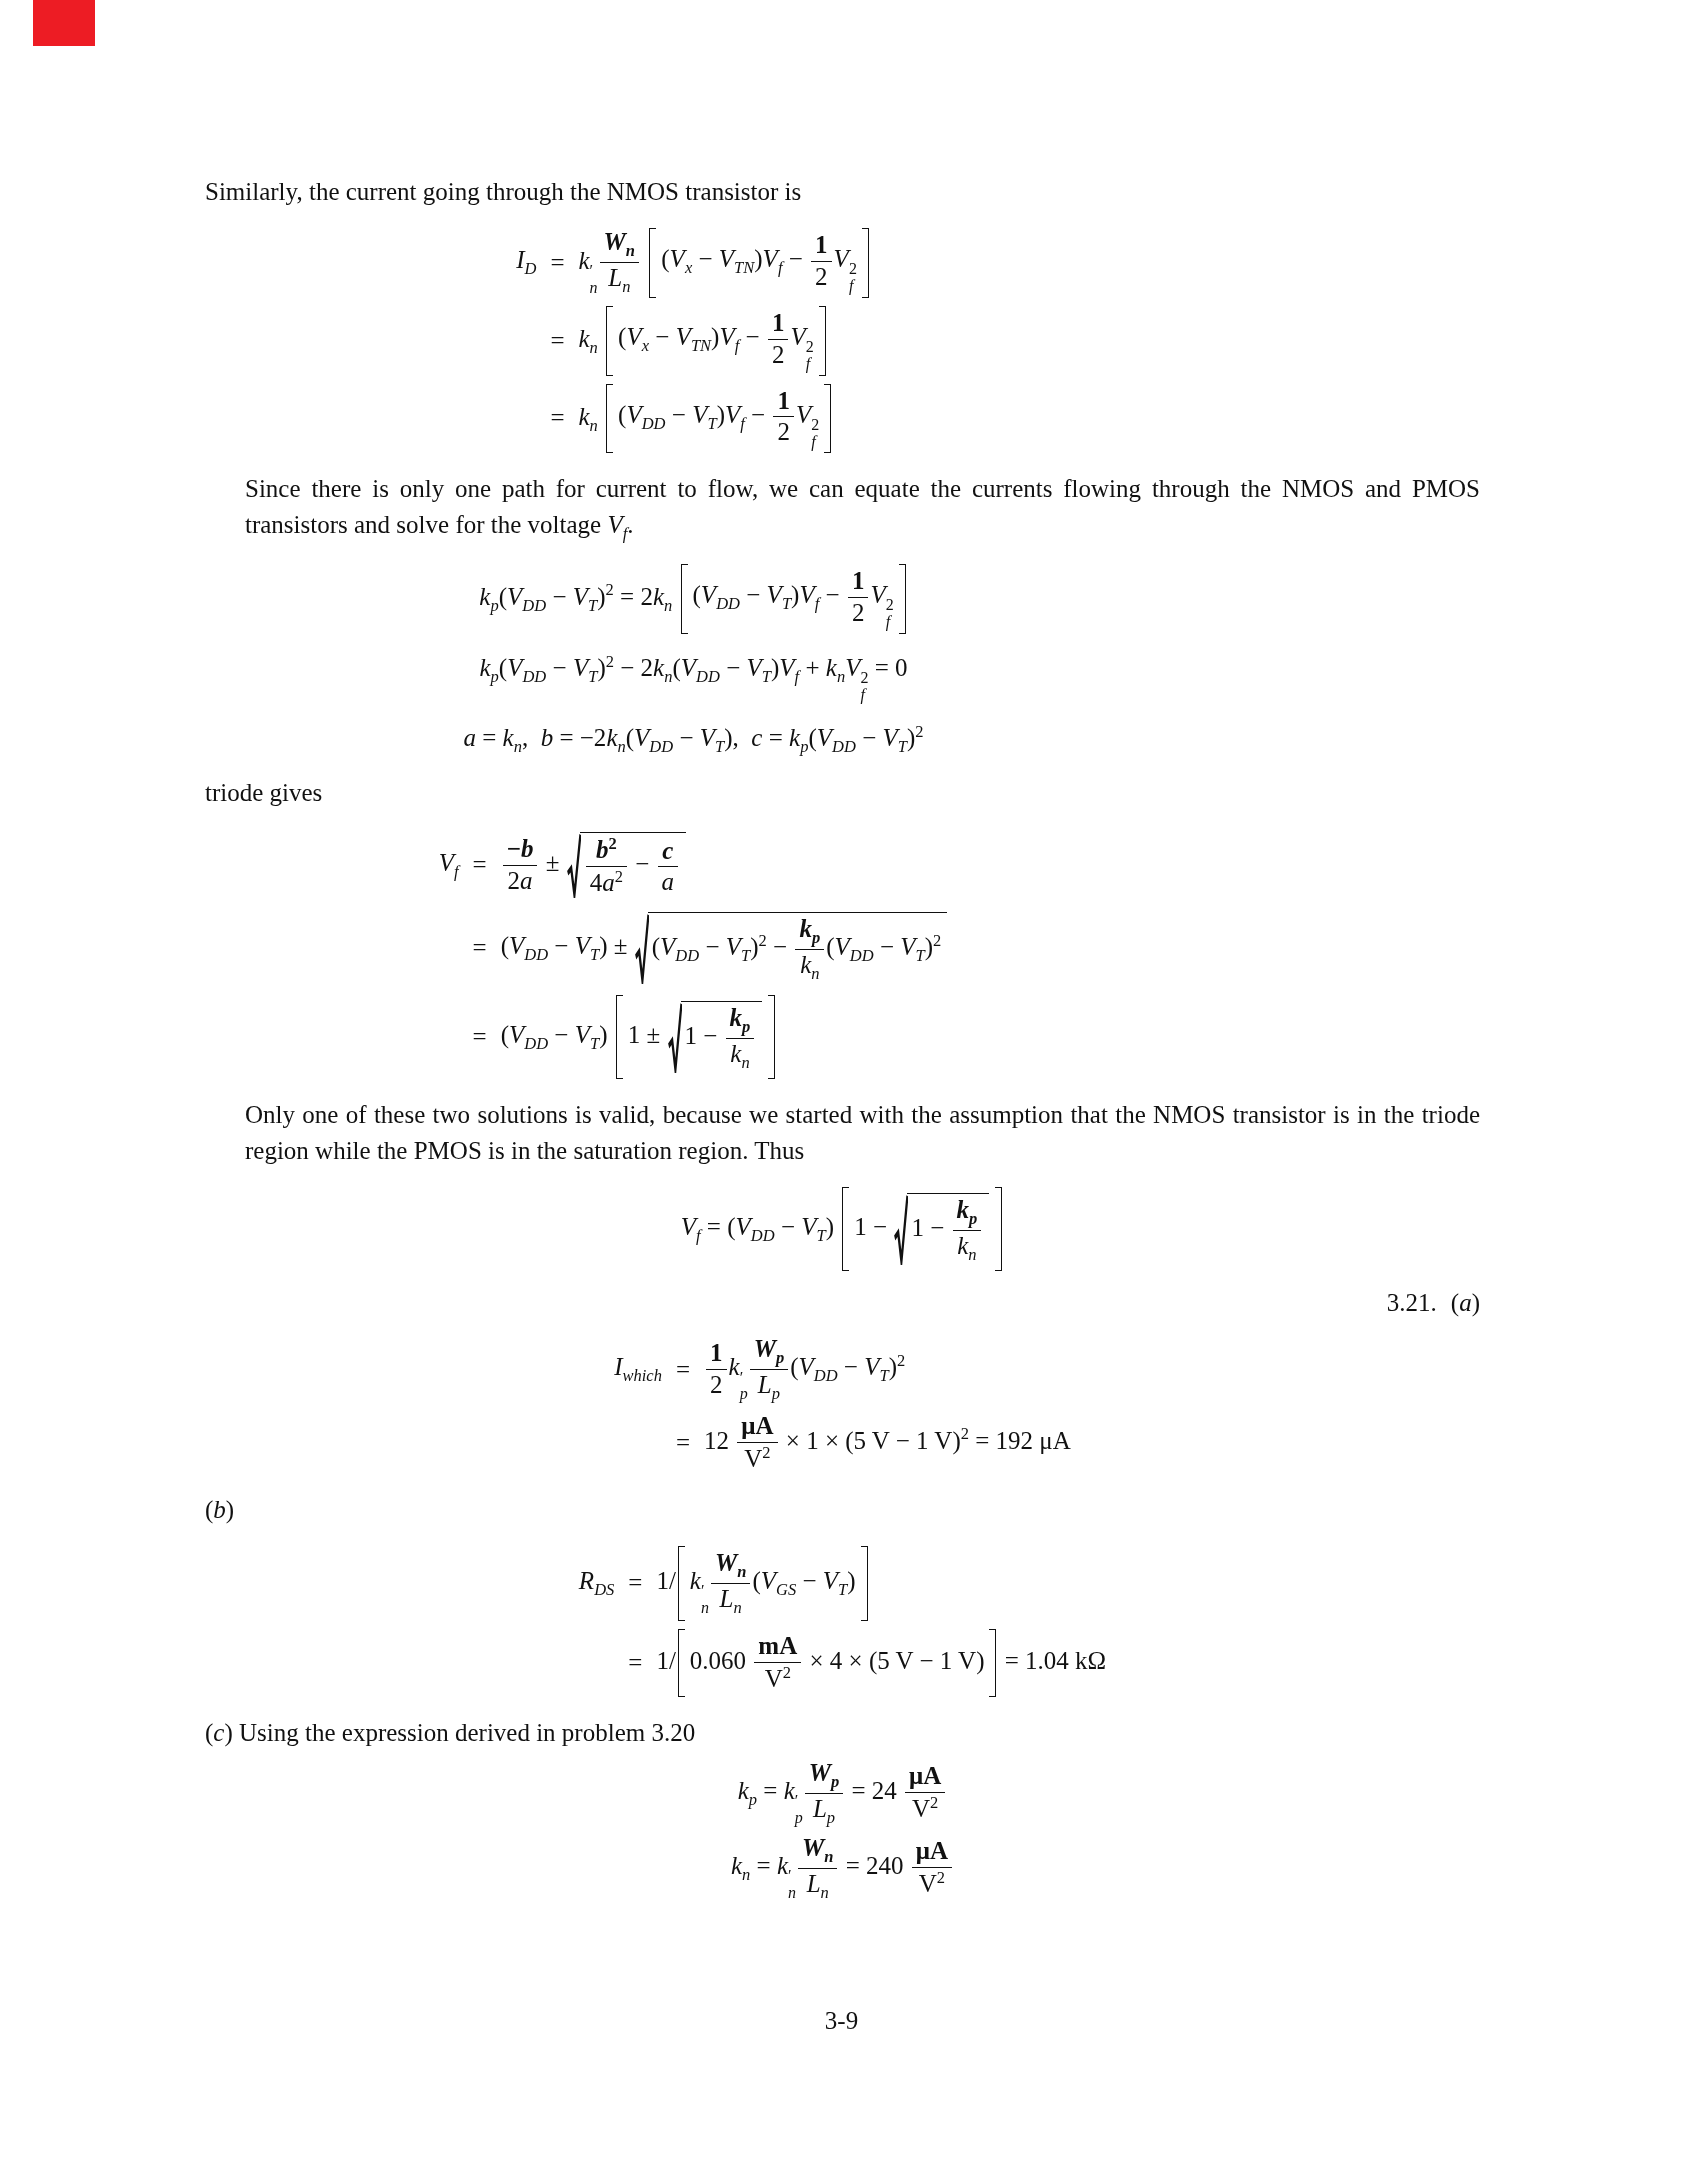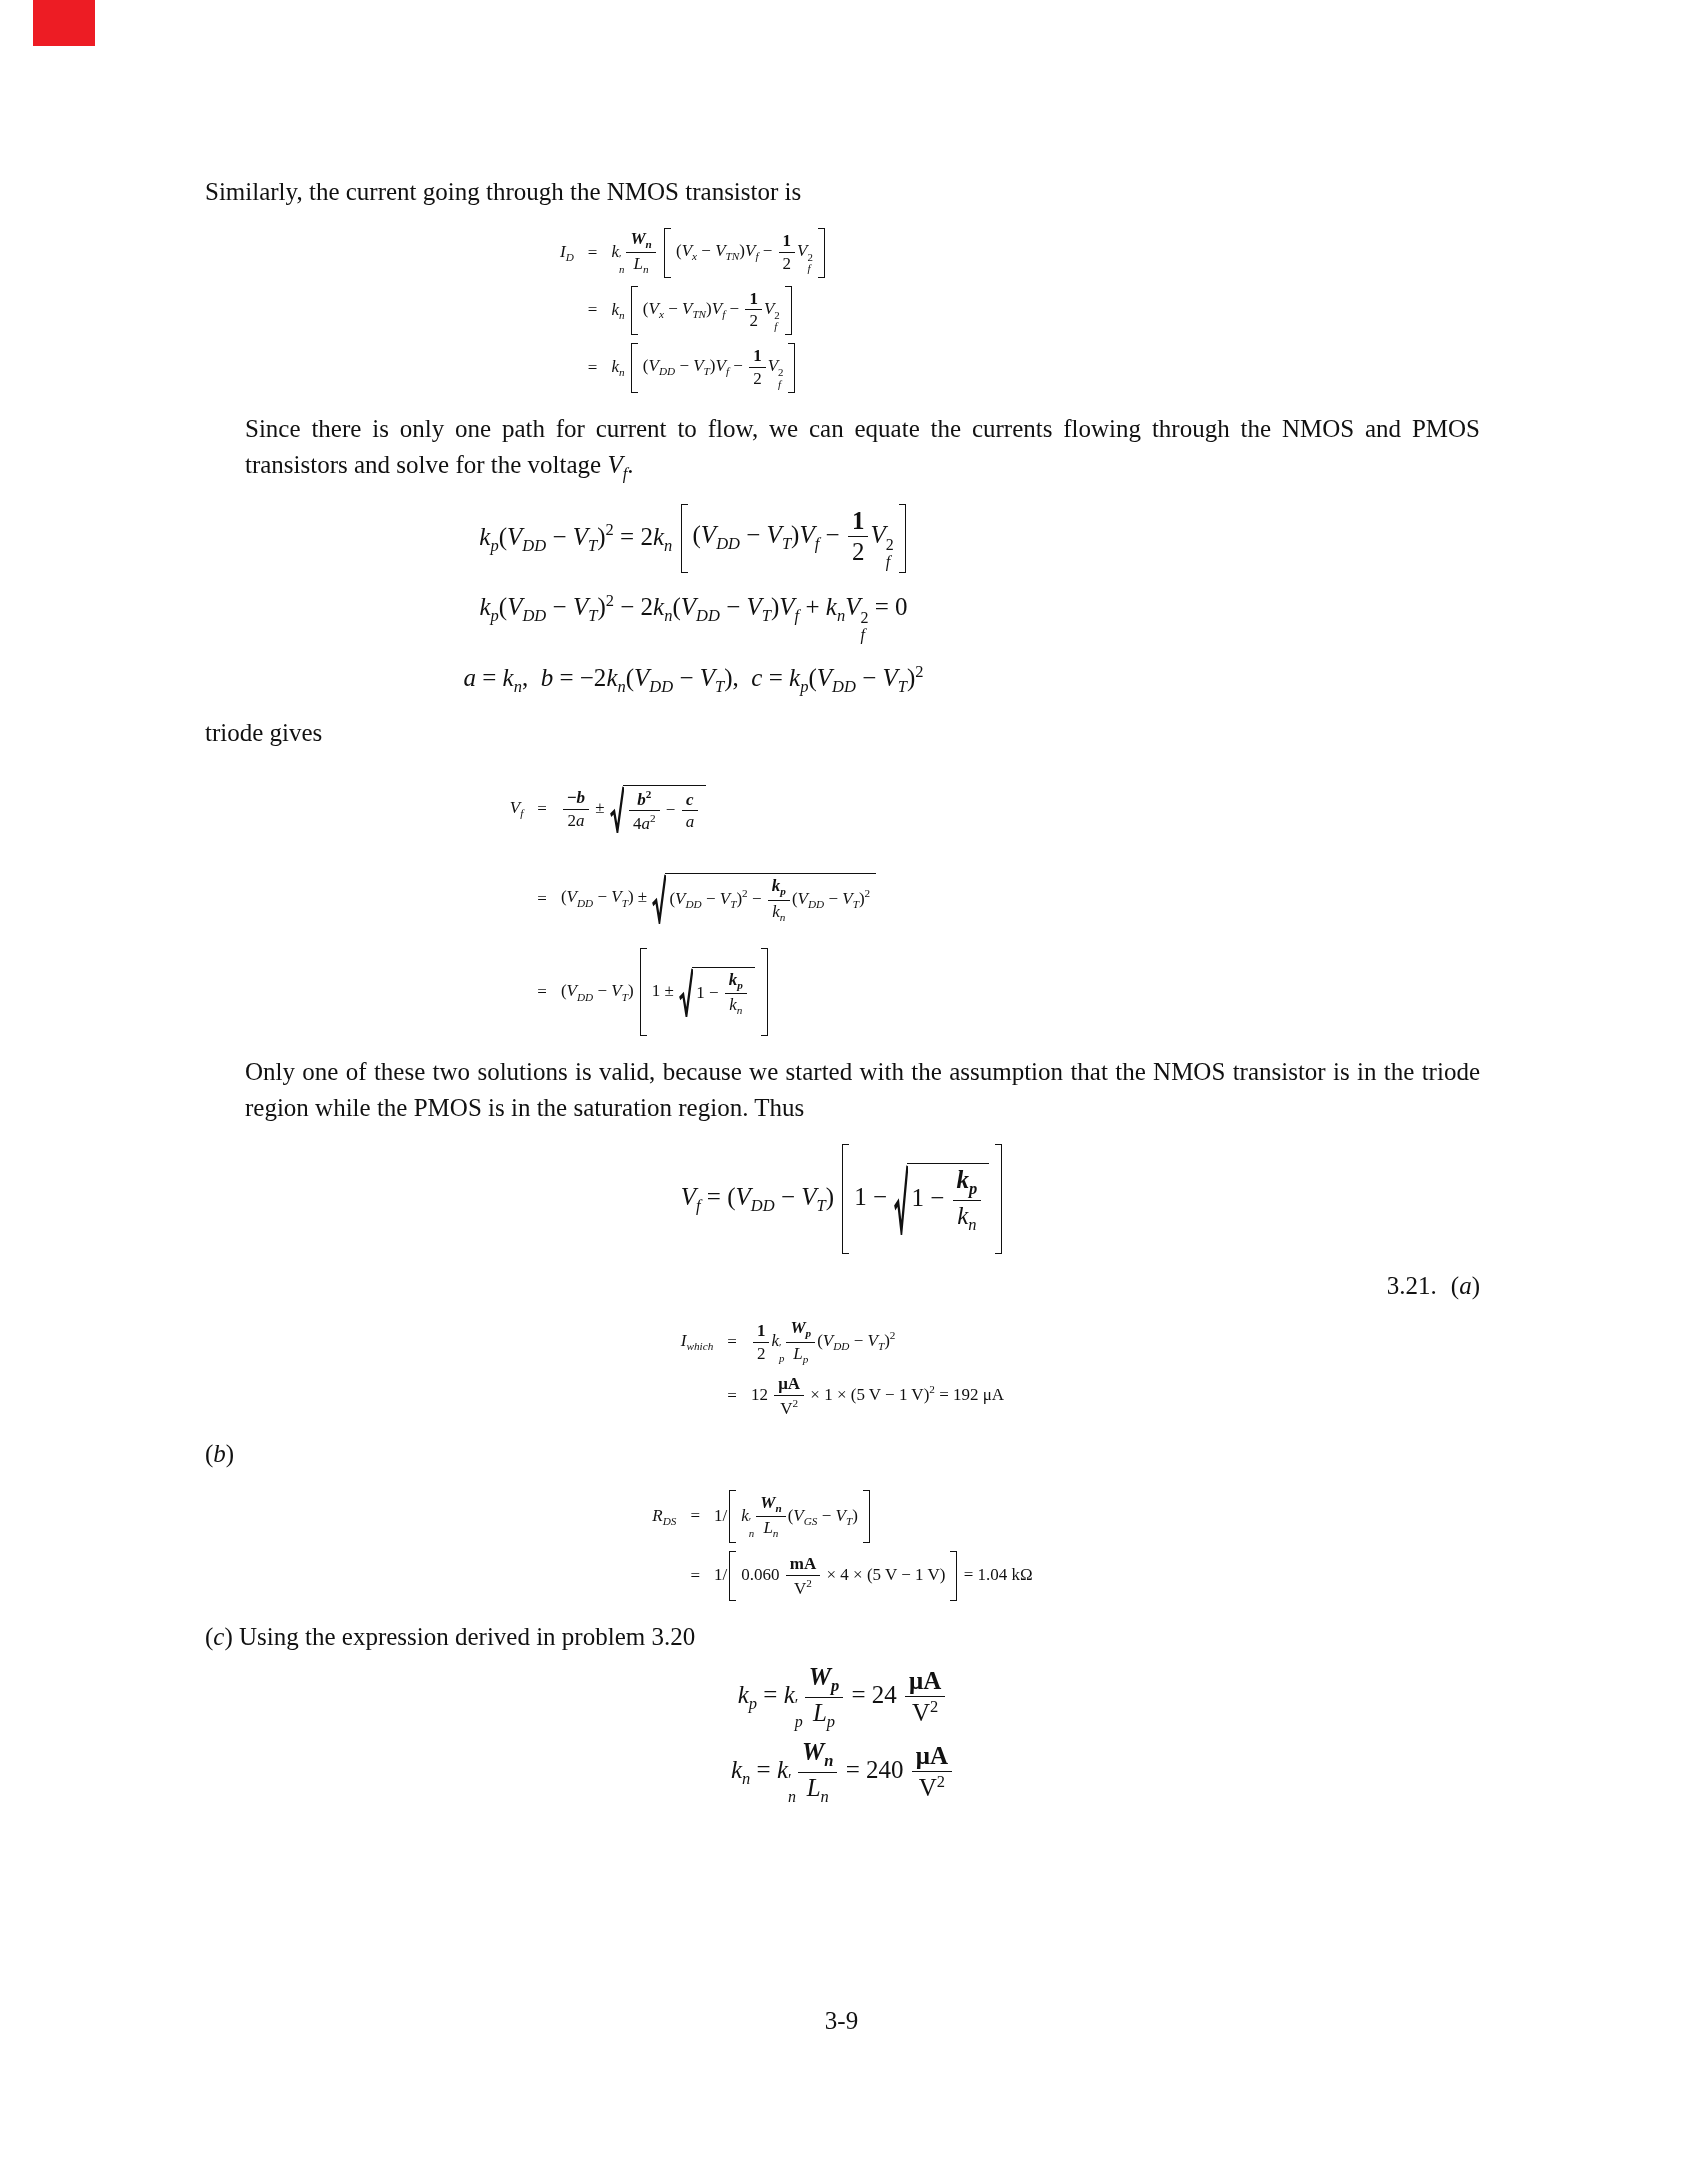--- a/index.html
+++ b/index.html
@@ -23,21 +23,21 @@
     font-size: 25px; line-height: 1.44;
     margin: 8px 0; max-width: 1263px;
   }
   .just { text-align: justify; margin-left: 40px; }
   .sec { display: flex; gap: 14px; margin: 10px 0 10px -51px; font-size: 25px; justify-content: flex-end; }
   .eqn {
     display: grid;
     grid-template-columns: max-content max-content max-content;
     justify-content: center; align-items: center;
     column-gap: 14px; row-gap: 8px;
-    margin: 18px 0; font-size: 17px;
+    margin: 18px 0; font-size: 25px;
   }
   .erow { display: contents; }
   .lhs { justify-self: end; }
   .rhs { justify-self: start; }
   .eqc { text-align: center; margin: 18px 0; font-size: 25px; }
   .tight { margin: 6px 0; }
   .sl { transform: translateX(-149px); }
   i { font-style: italic; }
   .sb, .sp { font-size: 66%; }
   .ss {
@@ -53,21 +53,21 @@
   .brk { display: inline-flex; align-items: stretch; vertical-align: middle; margin: 0 2px; }
   .brk::before {
     content: ''; width: 6px; flex: 0 0 auto;
     border: 1.6px solid #111; border-right: none; margin-right: 4px;
   }
   .brk::after {
     content: ''; width: 6px; flex: 0 0 auto;
     border: 1.6px solid #111; border-left: none; margin-left: 4px;
   }
   .bi { display: inline-block; padding: 3px 1px; align-self: center; }
-  .sqrt { display: inline-flex; align-items: stretch; vertical-align: middle; margin: 16px 1px; }
+  .sqrt { display: inline-flex; align-items: stretch; vertical-align: middle; margin: 3px 1px; }
   .rsvg { width: 14px; flex: 0 0 auto; align-self: stretch; margin-right: -1px; }
   .rsvg path { stroke: #111; stroke-width: 1.6; fill: none; }
   .sqc { display: inline-block; border-top: 1.6px solid #111; padding: 2px 6px 0 4px; align-self: stretch; }
   .footer {
     position: absolute; bottom: 89px; left: 0; right: 0;
     text-align: center; font-size: 25px;
   }
 </style>
 </head>
 <body>

